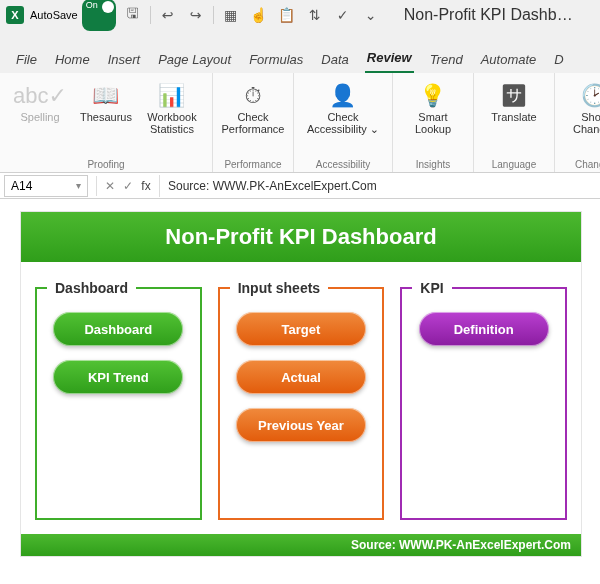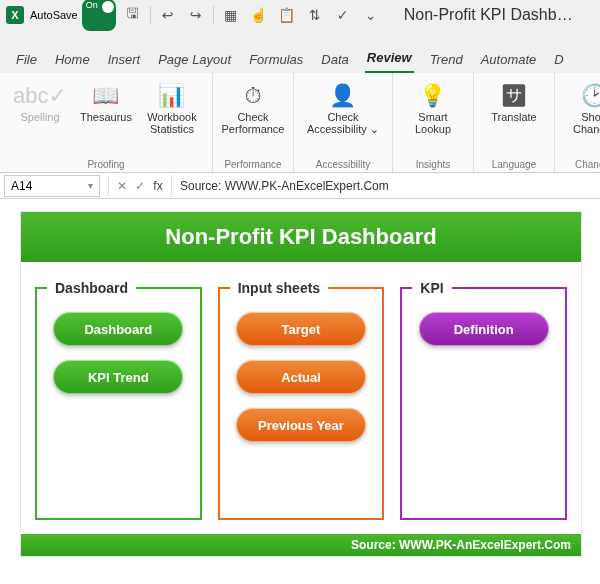--- a/index.html
+++ b/index.html
@@ -27,21 +27,21 @@
   .group-items { display: flex; gap: 6px; align-items: flex-start; }
   .rbtn { display: flex; flex-direction: column; align-items: center; justify-content: flex-start; width: 60px; font-size: 11px; color: #333; cursor: pointer; background: none; border: none; padding-top: 2px; }
   .rbtn.disabled { color: #aaa; }
   .rbtn .glyph { height: 30px; display: flex; align-items: center; justify-content: center; font-size: 22px; color: #555; }
   .rbtn.disabled .glyph { color: #ccc; }
   .rbtn .lbl { text-align: center; line-height: 1.1; }
   .group-name { text-align: center; font-size: 10px; color: #777; padding-top: 2px; }
 
   
   .fbar { display: flex; align-items: center; height: 26px; background: #fff; border-bottom: 1px solid #d0d0d0; font-size: 12px; }
-  .namebox { width: 96px; border: 1px solid #ccc; height: 22px; margin: 0 4px; padding: 0 6px; display: flex; align-items: center; justify-content: space-between; }
+  .namebox { width: 84px; border: 1px solid #ccc; height: 22px; margin: 0 4px; padding: 0 6px; display: flex; align-items: center; justify-content: space-between; }
   .namebox .drop { color: #888; font-size: 10px; }
   .fbar-sep { width:1px; height:20px; background:#ddd; margin:0 4px; }
   .fbar .sym { width: 18px; text-align: center; color: #888; }
   .fbar .fx { color: #444; }
   .fbar .content { flex:1; padding-left:8px; color:#333; border-left:1px solid #ddd; margin-left:4px; height:22px; display:flex; align-items:center; }
 
   
   .sheet { background: #fff; padding: 12px 12px 12px 20px; height: calc(584px - 30px - 32px - 100px - 26px); }
   .panel { background: #fff; border: 1px solid #e5e5e5; width: 562px; }
   .panel-title { background: linear-gradient(#4cb82f,#2f9e1a); color: #fff; text-align: center; font-size: 22px; font-weight: bold; padding: 12px 0; }

